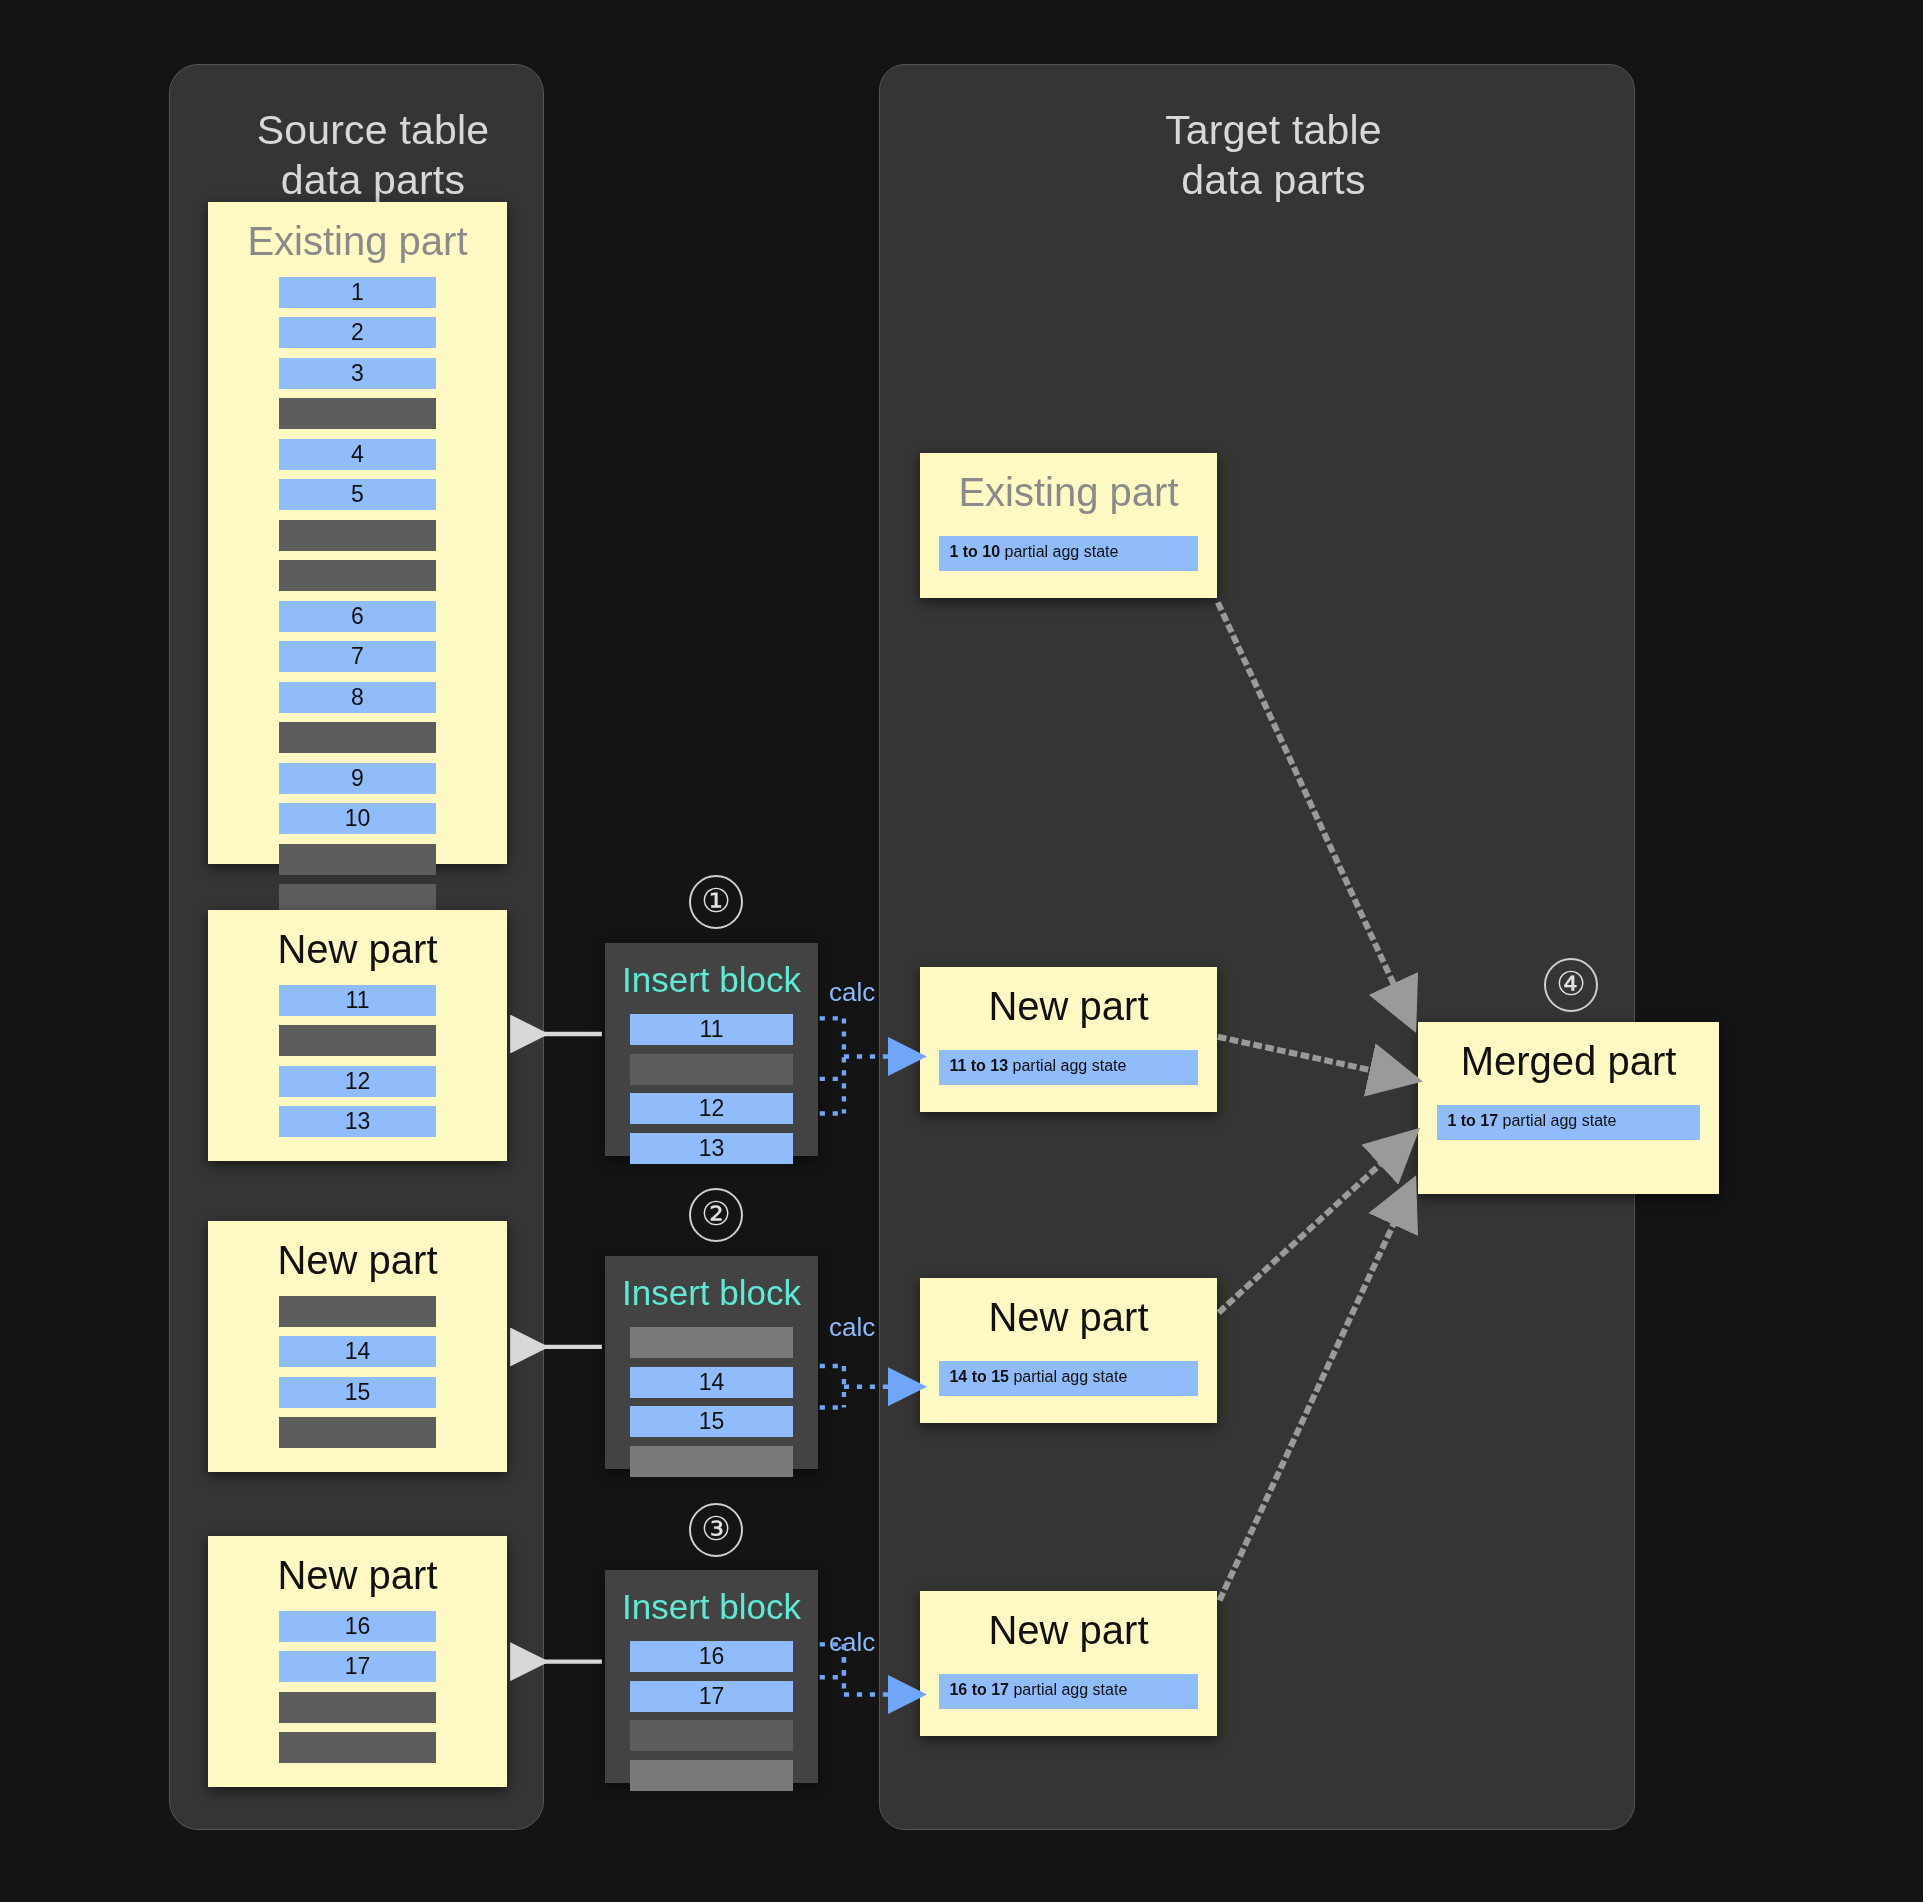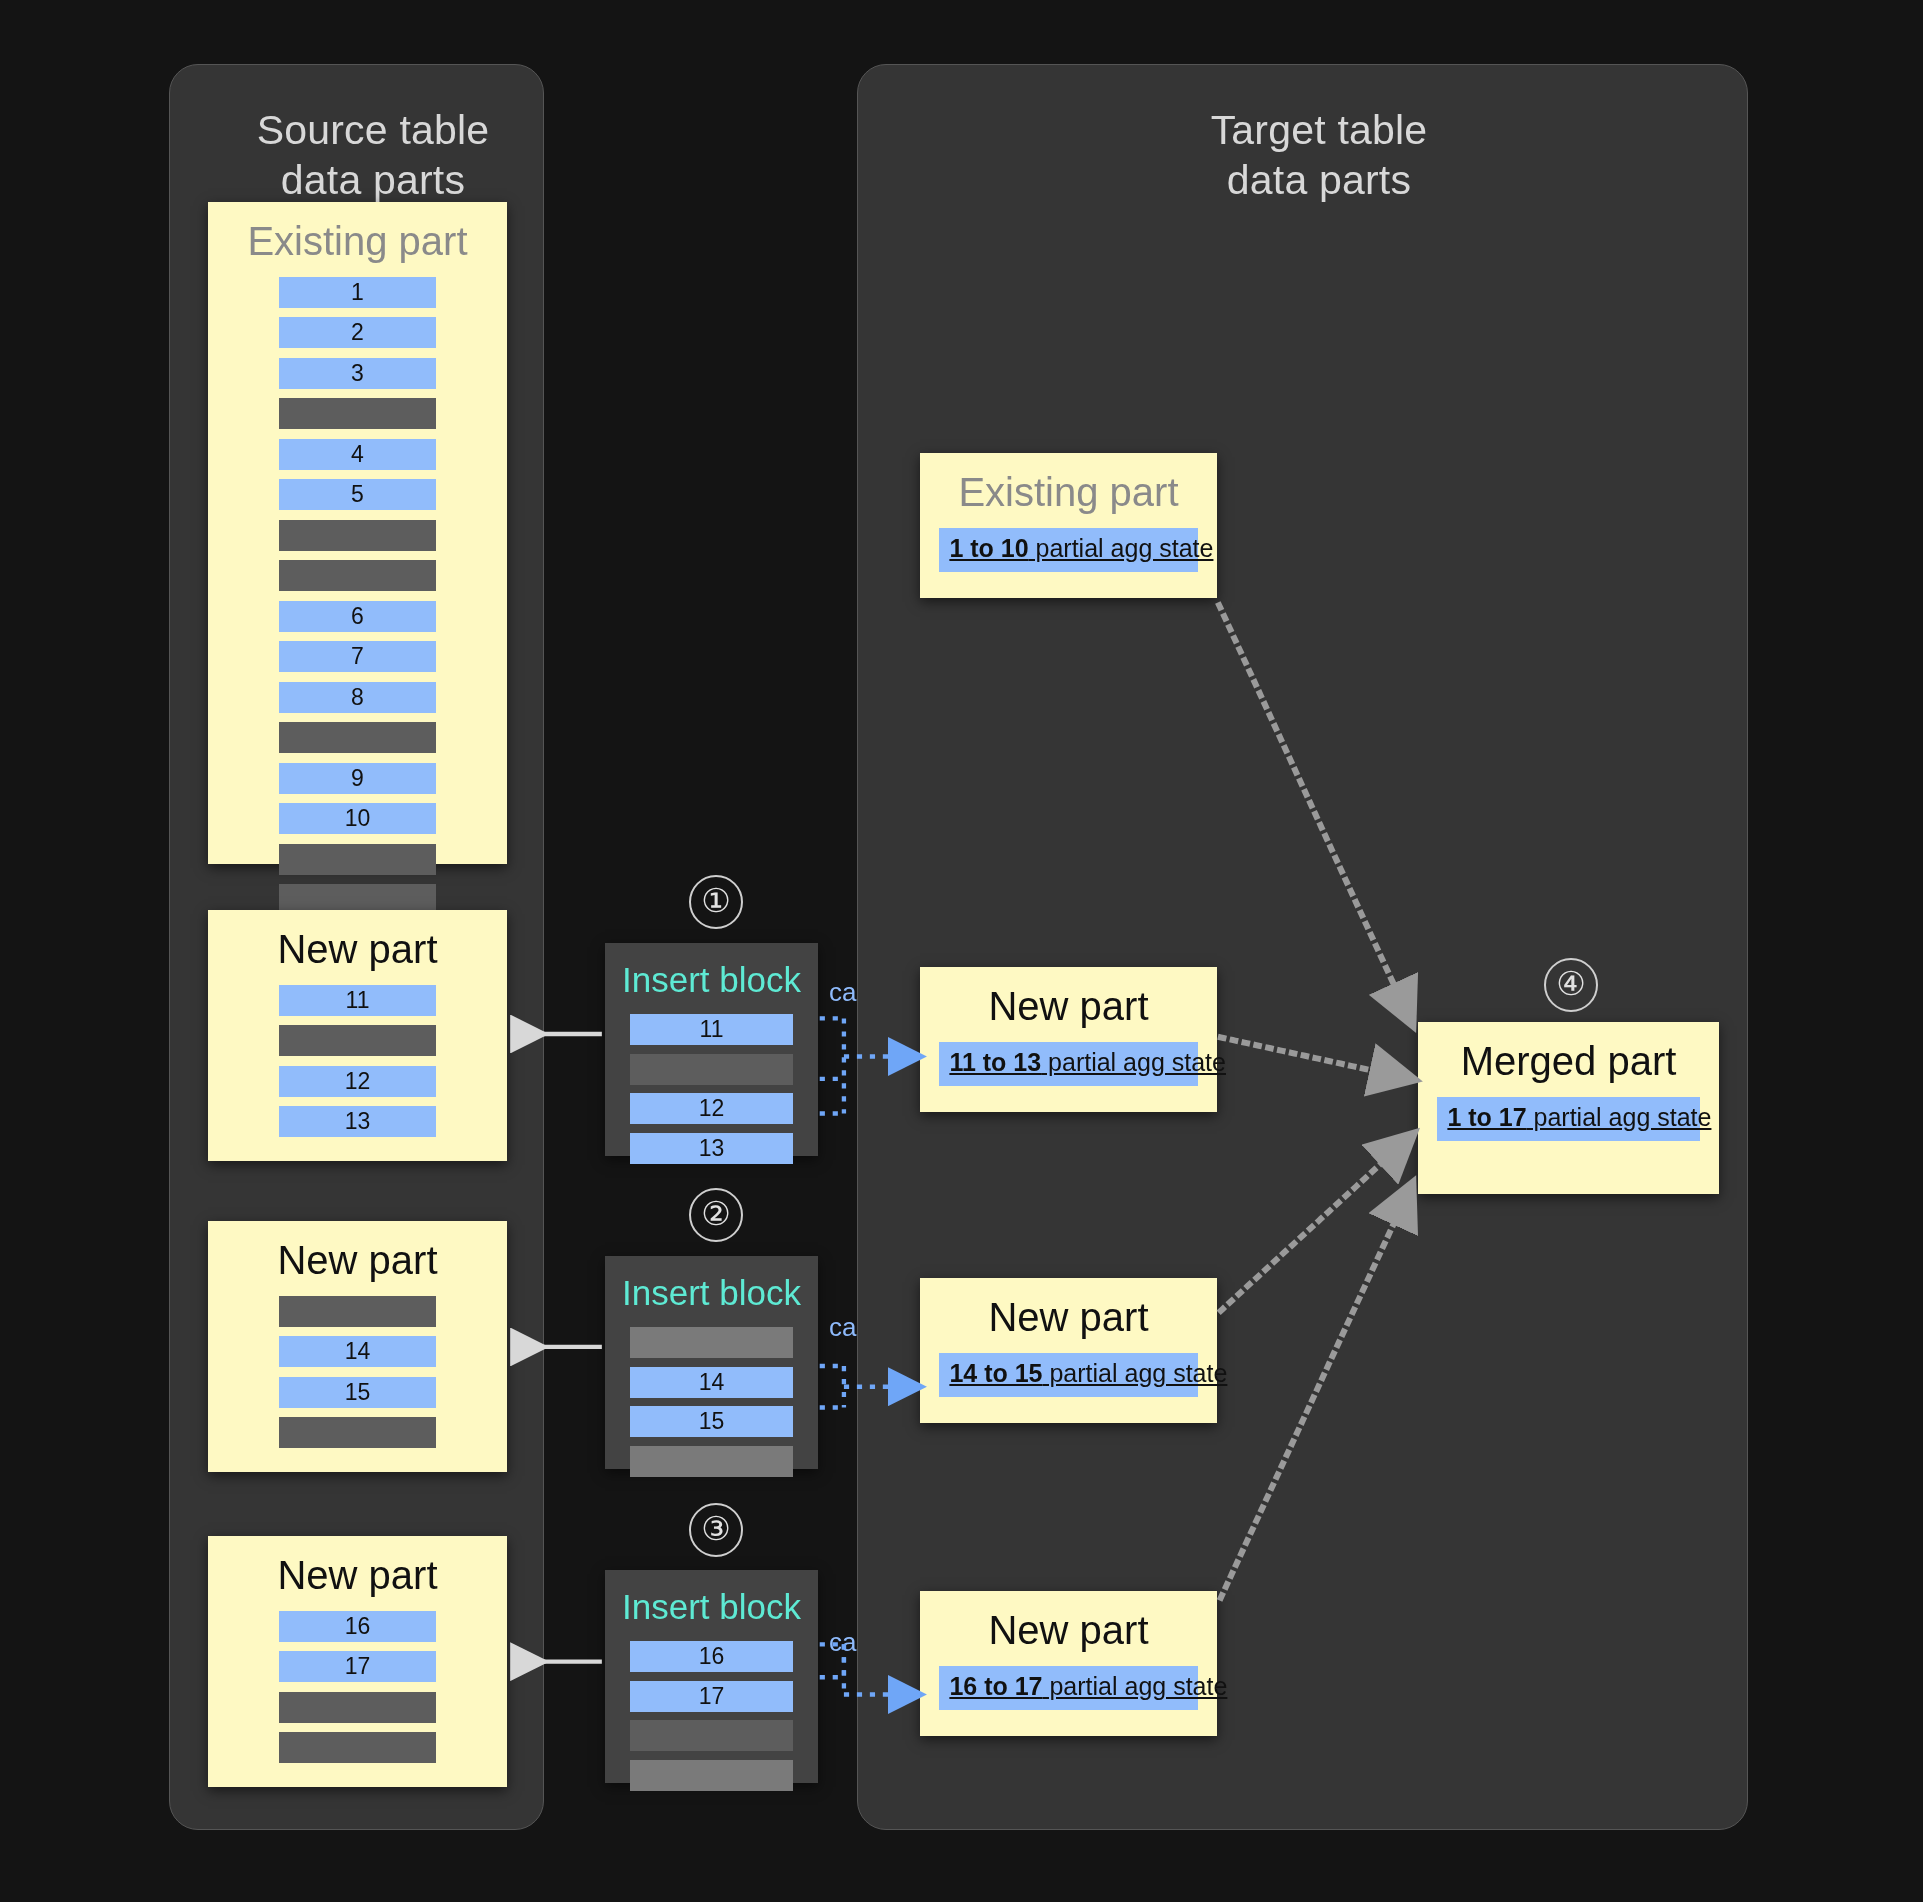--- a/index.html
+++ b/index.html
@@ -23,21 +23,21 @@
     left: 0; right: 0;
     text-align: center;
     color: #d8d8d8;
     font-size: 41px;
     line-height: 1.22;
     white-space: pre-line;
     letter-spacing: 0.2px;
     padding-left: 33px;
   }
   #source-panel { left: 169px; top: 64px; width: 375px; height: 1766px; }
-  #target-panel { left: 857px; top: 64px; width: 891px; height: 1766px; }
+  #target-panel { left: 879px; top: 64px; width: 756px; height: 1766px; border-radius: 26px; }
 
   
   .part {
     position: absolute;
     background: #fef9c3;
     box-shadow: 0 3.5px 12px rgba(0,0,0,.55);
   }
   .part-title {
     text-align: center;
     font-size: 40px;
@@ -59,26 +59,25 @@
     color: #111;
   }
   .row.blue { background: #91bcfb; }
   .row.gray { background: #5d5d5d; }
   .row.gray-l { background: #7a7a7a; }
 
   
   .state {
     background: #91bcfb;
     color: #111;
-    font-size: 25px;
+    font-size: 16px;
     line-height: 1;
     padding: 8.6px 10.4px 10.4px 10.4px;
-    margin: 0 19px;
+    margin: 8px 19px;
     white-space: nowrap;
-    text-decoration: underline;
   }
   .state b { font-weight: bold; }
 
   
   .insert-block {
     position: absolute;
     background: #434343;
     box-shadow: 0 3.5px 12px rgba(0,0,0,.5);
   }
   .insert-title {

